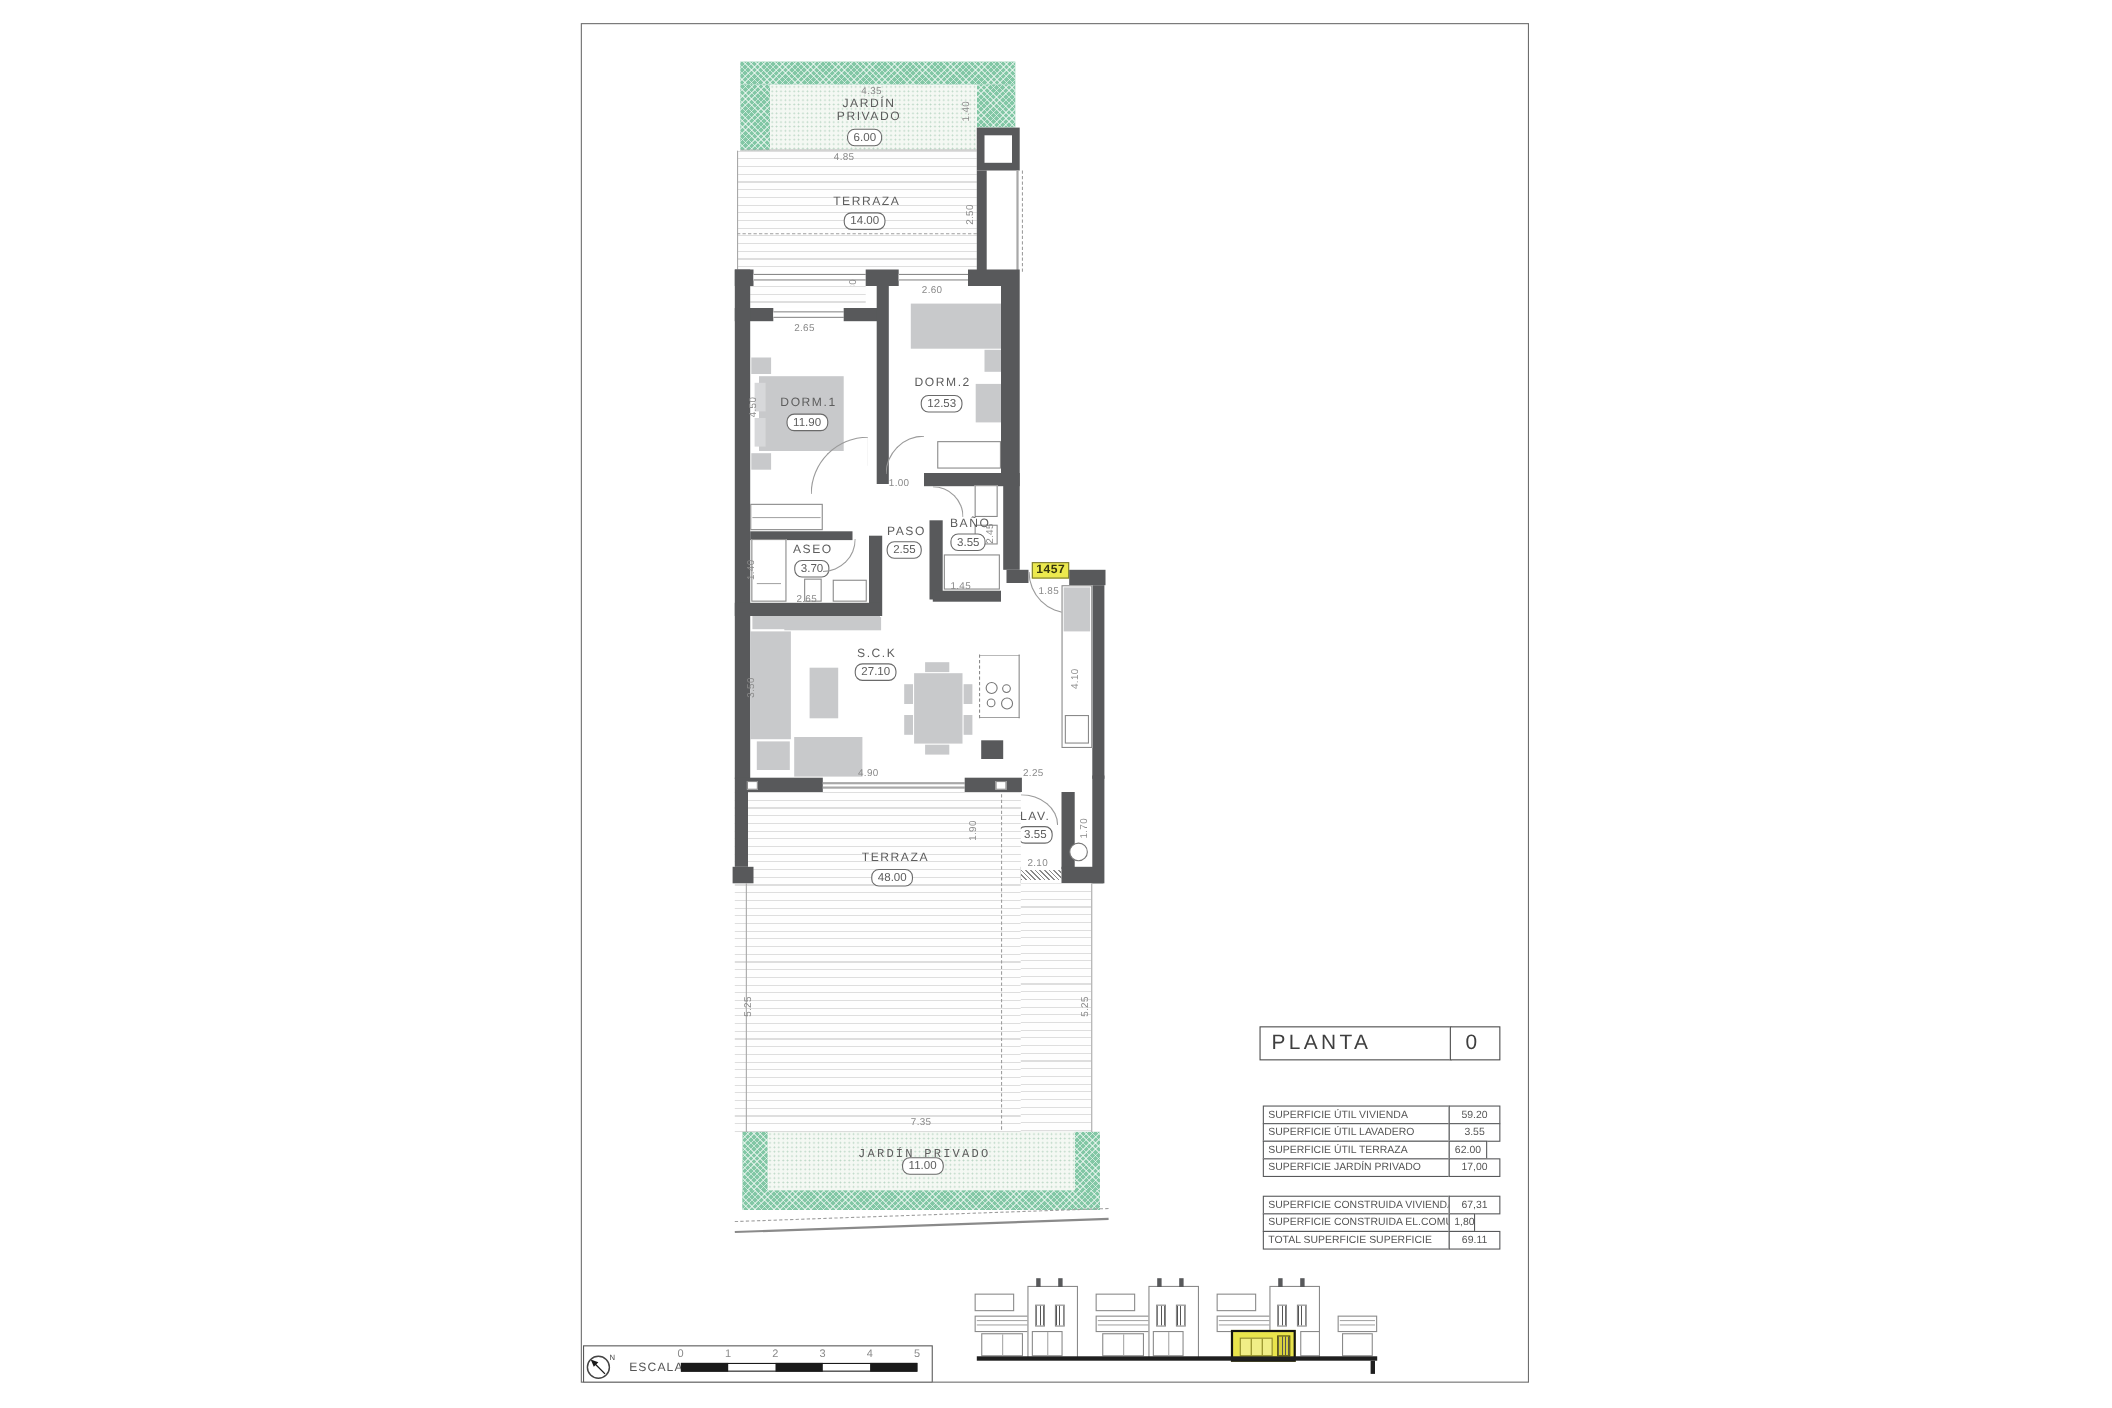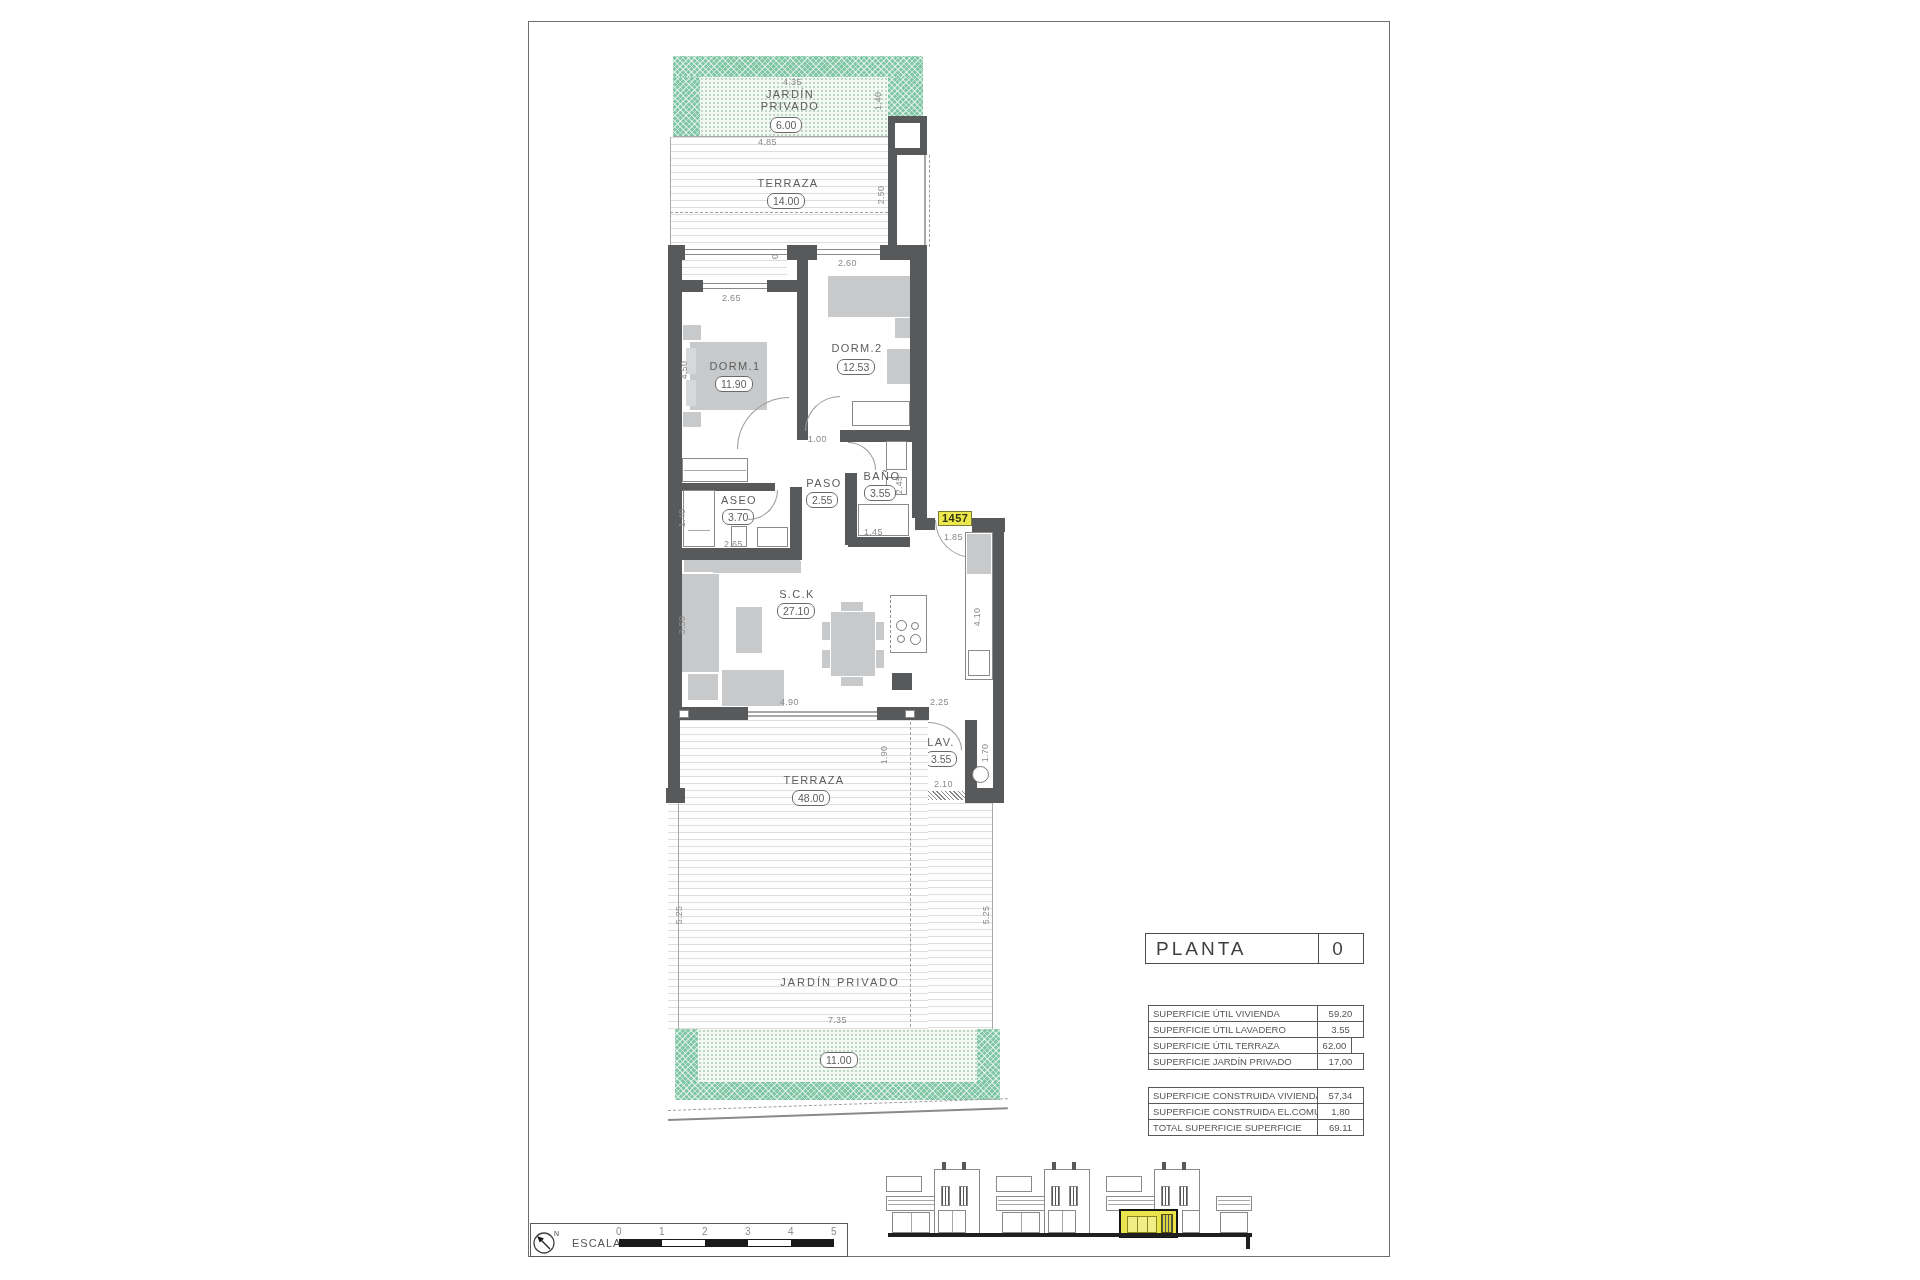--- a/index.html
+++ b/index.html
@@ -211,42 +211,42 @@
   <span class="abox" style="left:792px;top:790px;">48.00</span>
   <span class="dim vdim" style="left:670px;top:910px;">5.25</span>
   <span class="dim vdim" style="left:977px;top:910px;">5.25</span>
   <span class="dim" style="left:828px;top:1015px;">7.35</span>
 
   <div class="abs tline" style="left:675px;top:1029px;width:325px;height:1px;"></div>
   <div class="abs greenh" style="left:675px;top:1029px;width:23px;height:71px;"></div>
   <div class="abs greenh" style="left:977px;top:1029px;width:23px;height:71px;"></div>
   <div class="abs greenh" style="left:675px;top:1082px;width:325px;height:18px;"></div>
   <div class="abs dots" style="left:698px;top:1029px;width:279px;height:53px;"></div>
-  <span class="rlabel" style="left:780px;top:976px;width:120px;letter-spacing:2px;">JARDÍN  PRIVADO</span>
+  <span class="rlabel" style="left:780px;top:1044px;width:120px;letter-spacing:2px;font-family:Liberation Mono, monospace;">JARDÍN  PRIVADO</span>
   <span class="abox" style="left:820px;top:1052px;">11.00</span>
 
   <div class="abs dashh" style="left:668px;top:1110px;width:340px;height:0;transform:rotate(-2deg);transform-origin:left center;"></div>
   <div class="abs" style="left:668px;top:1119px;width:340px;height:1.5px;background:#8a8a8a;transform:rotate(-2deg);transform-origin:left center;"></div>
 
   <div class="cellL tb planta" style="left:1145px;top:933px;width:175px;height:31px;">PLANTA</div>
   <div class="cellR tb planta" style="left:1318px;top:933px;width:46px;height:31px;padding-left:0;text-align:center;">0</div>
 
   <div class="cellL" style="left:1148px;top:1005px;width:170px;height:17px;">SUPERFICIE ÚTIL VIVIENDA</div>
   <div class="cellR" style="left:1317px;top:1005px;width:47px;height:17px;">59.20</div>
   <div class="cellL" style="left:1148px;top:1021px;width:170px;height:17px;">SUPERFICIE ÚTIL LAVADERO</div>
   <div class="cellR" style="left:1317px;top:1021px;width:47px;height:17px;">3.55</div>
   <div class="cellL" style="left:1148px;top:1037px;width:170px;height:17px;">SUPERFICIE ÚTIL TERRAZA</div>
   <div class="cellR" style="left:1317px;top:1037px;width:35px;height:17px;">62.00</div>
   <div class="cellL" style="left:1148px;top:1053px;width:170px;height:17px;">SUPERFICIE JARDÍN PRIVADO</div>
   <div class="cellR" style="left:1317px;top:1053px;width:47px;height:17px;">17,00</div>
 
   <div class="cellL" style="left:1148px;top:1087px;width:170px;height:17px;">SUPERFICIE CONSTRUIDA VIVIENDA</div>
-  <div class="cellR" style="left:1317px;top:1087px;width:47px;height:17px;">57,34</div>
+  <div class="cellR" style="left:1317px;top:1087px;width:47px;height:17px;">67,31</div>
   <div class="cellL" style="left:1148px;top:1103px;width:170px;height:17px;">SUPERFICIE CONSTRUIDA EL.COMUNES</div>
-  <div class="cellR" style="left:1317px;top:1103px;width:47px;height:17px;">1,80</div>
+  <div class="cellR" style="left:1317px;top:1103px;width:24px;height:17px;">1,80</div>
   <div class="cellL" style="left:1148px;top:1119px;width:170px;height:17px;">TOTAL SUPERFICIE SUPERFICIE</div>
   <div class="cellR" style="left:1317px;top:1119px;width:47px;height:17px;">69.11</div>
 
   <div class="abs" style="left:0;top:0;width:0;height:0;"></div>
 
   <div class="abs wfix" style="left:886px;top:1176px;width:36px;height:16px;"></div>
   <div class="abs wfix" style="left:886px;top:1196px;width:52px;height:15px;"></div>
   <div class="abs tline" style="left:888px;top:1200px;width:48px;height:1px;"></div>
   <div class="abs tline" style="left:888px;top:1204px;width:48px;height:1px;"></div>
   <div class="abs wfix" style="left:934px;top:1169px;width:46px;height:66px;"></div>

